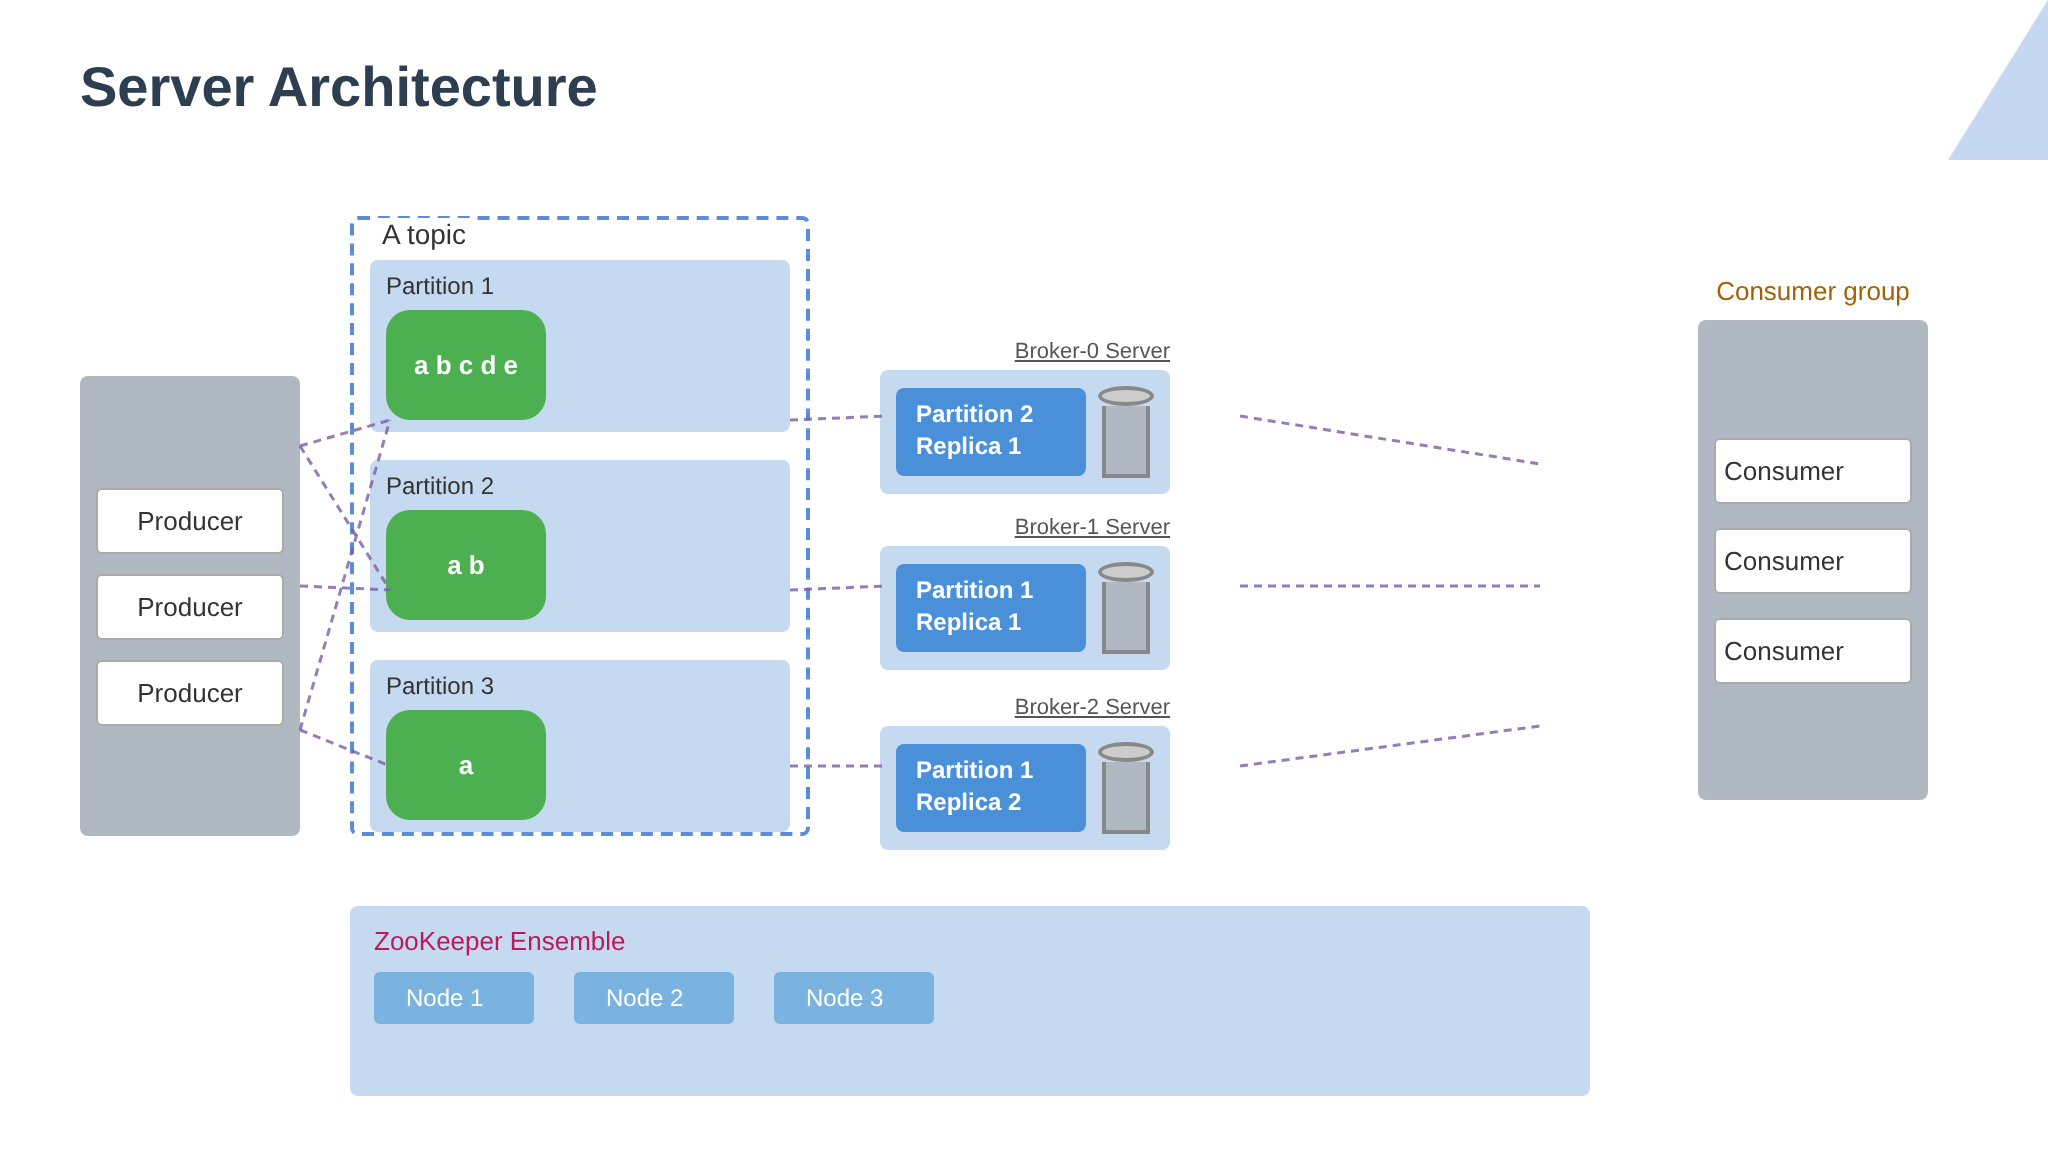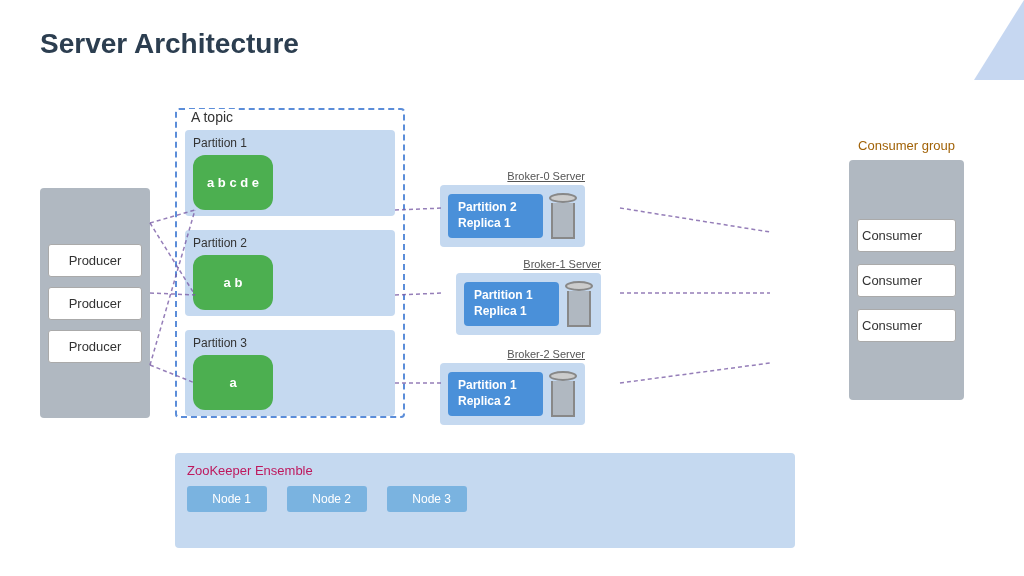--- a/index.html
+++ b/index.html
@@ -231,21 +231,21 @@
       gap: 20px;
     }
 
     .zk-node {
       background: #7ab3e0;
       border-radius: 3px;
       padding: 6px 16px;
       font-size: 12px;
       color: #fff;
       min-width: 80px;
-      text-align: right;
+      text-align: left;
     }
 
     
     .connections-svg {
       position: absolute;
       top: 0;
       left: 0;
       width: 1024px;
       height: 576px;
       pointer-events: none;
@@ -297,21 +297,21 @@
       <span>Partition 2</span><br>
       <span>Replica 1</span>
     </div>
     <div class="cylinder">
       <div class="cyl-top"></div>
       <div class="cyl-body"></div>
     </div>
   </div>
 </div>
 
-<div class="broker-section" style="left:440px; top:258px;margin-left:16px;">
+<div class="broker-section" style="left:440px; top:258px;">
   <div class="broker-label">Broker-1 Server</div>
   <div class="broker-bg" style="display:flex; align-items:center; gap:8px;">
     <div class="replica-box">
       <span>Partition 1</span><br>
       <span>Replica 1</span>
     </div>
     <div class="cylinder">
       <div class="cyl-top"></div>
       <div class="cyl-body"></div>
     </div>

